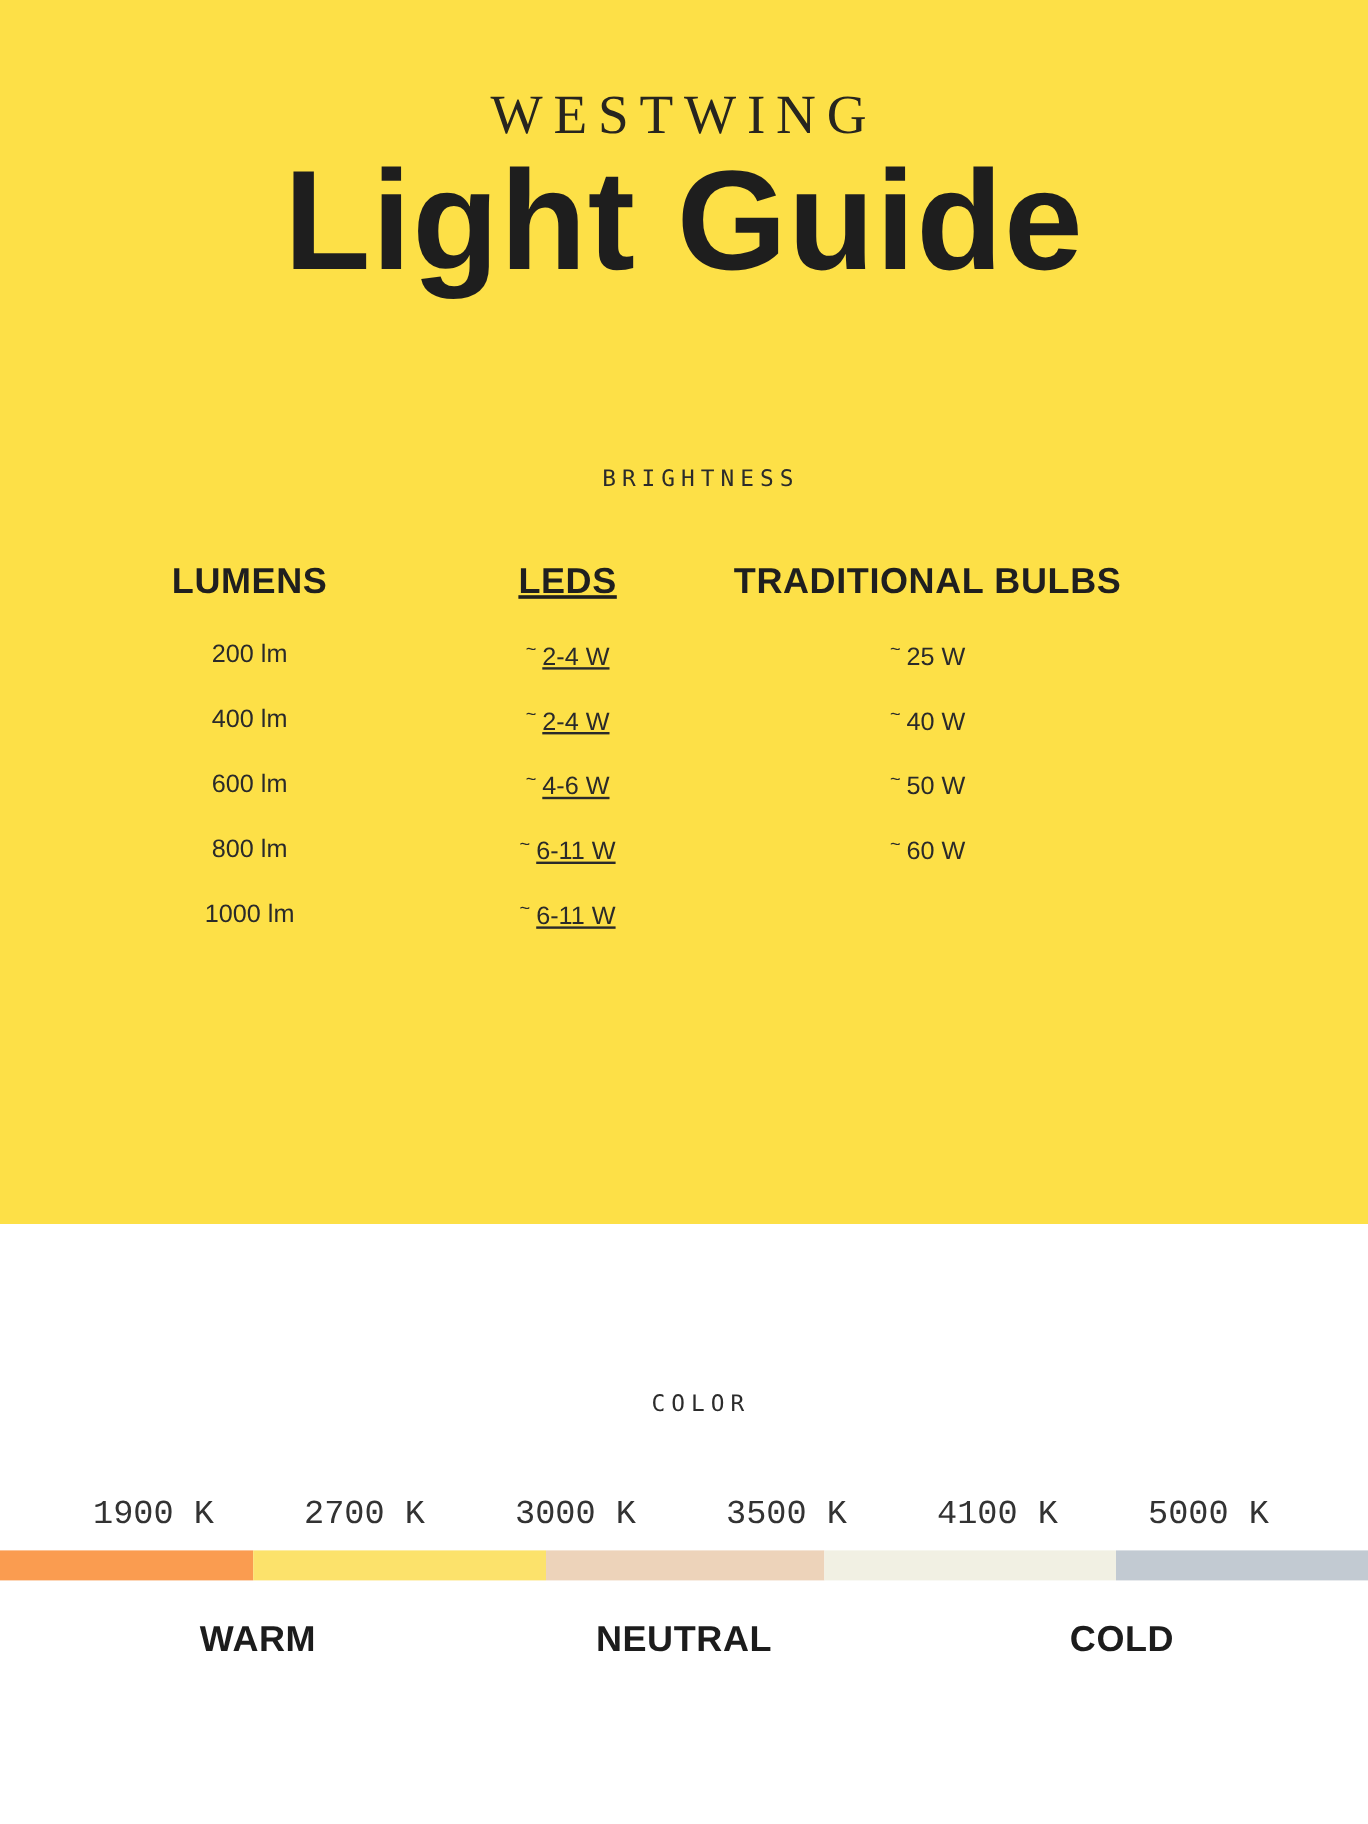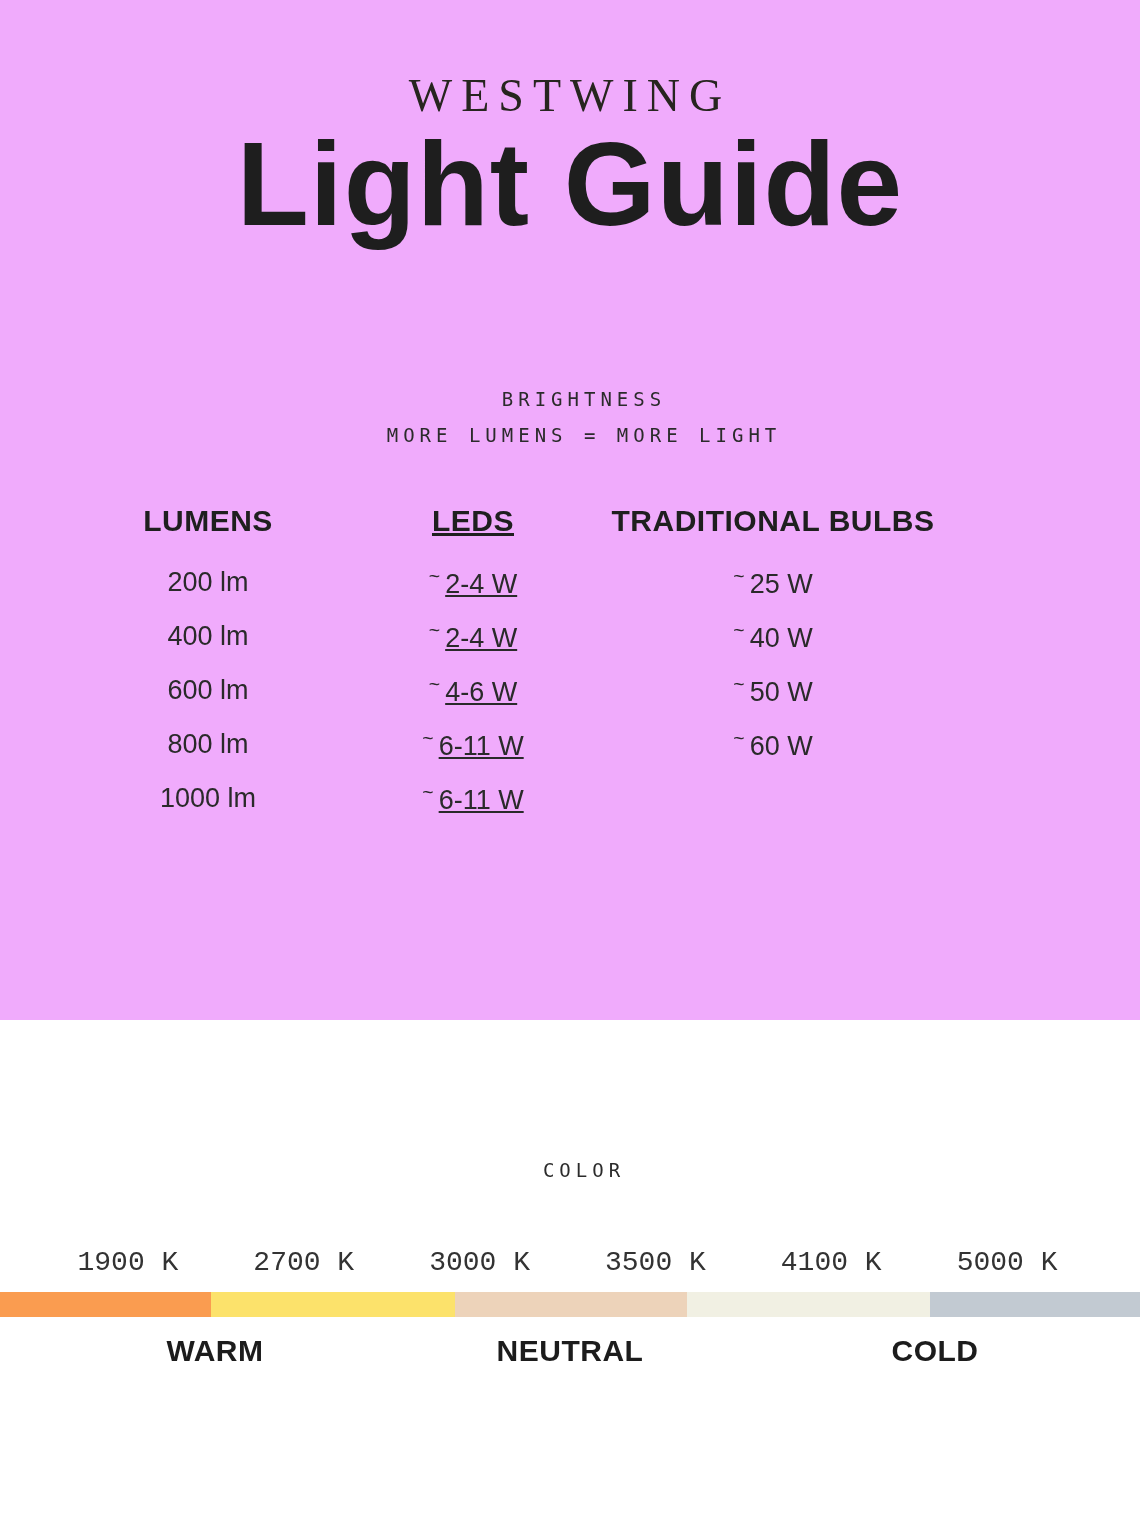--- a/index.html
+++ b/index.html
@@ -9,21 +9,21 @@
     background: #ffffff;
     width: 1140px;
     height: 1520px;
     overflow: hidden;
   }
   .page { width: 1140px; height: 1520px; position: relative; }
 
   
   .panel-top {
     height: 1020px;
-    background: #f0abfc;
+    background: #fde047;
     text-align: center;
     padding-top: 68px;
   }
   .brand {
     font-family: "Liberation Serif", serif;
     font-size: 46px;
     font-weight: 500;
     letter-spacing: 9px;
     color: #27251f;
     line-height: 1.2;
@@ -55,21 +55,21 @@
   .c1 { width: 280px; }
   .c2 { width: 250px; text-decoration: underline; }
   .c3 { width: 350px; }
   .th {
     font-size: 30px;
     font-weight: 700;
     letter-spacing: 0.5px;
     color: #1f1f1f;
   }
   .td {
-    font-size: 27px;
+    font-size: 21px;
     font-weight: 400;
     color: #2a2a2a;
   }
   .approx {
     display: inline-block;
     vertical-align: super;
     font-size: 0.72em;
     margin-right: 5px;
     color: #2a2a2a;
   }
@@ -96,21 +96,21 @@
   }
   .scale-bar {
     display: flex;
     width: 1140px;
     height: 25px;
     margin-top: 14px;
   }
   .scale-segment { height: 100%; }
   .temp-row {
     display: flex;
-    margin-top: 17px;
+    margin-top: 33px;
   }
   .temp-label {
     flex: 1;
     font-size: 30px;
     font-weight: 600;
     letter-spacing: 0.5px;
     color: #1c1c1c;
     text-align: center;
   }
   .temp-label:first-child { transform: translateX(25px); }
@@ -120,21 +120,20 @@
 <body>
 
 <div class="page">
 
   <section class="panel-top">
     <div class="brand">WESTWING</div>
     <h1 class="title">Light Guide</h1>
 
     <div class="mono-block">
       <div class="mono">BRIGHTNESS</div>
-      <div class="mono">MORE LUMENS = MORE LIGHT</div>
     </div>
 
     <div class="table">
       <div class="trow thead-row">
         <div class="cell c1 th">LUMENS</div>
         <div class="cell c2 th">LEDS</div>
         <div class="cell c3 th">TRADITIONAL BULBS</div>
       </div>
       <div id="table-body">
           <div class="trow body-row">

